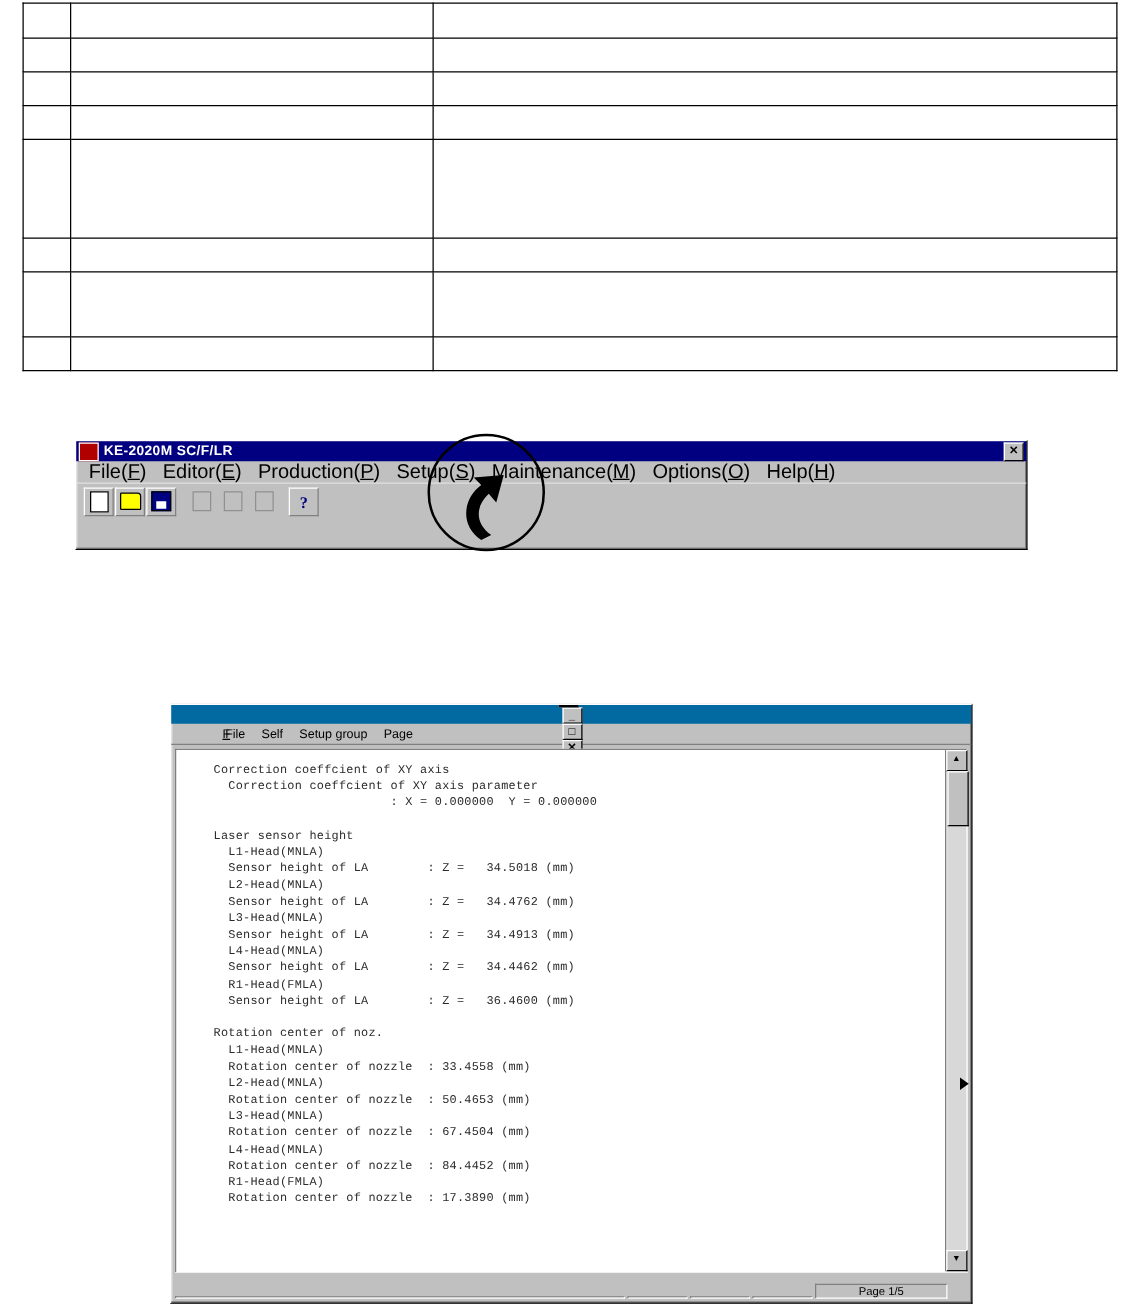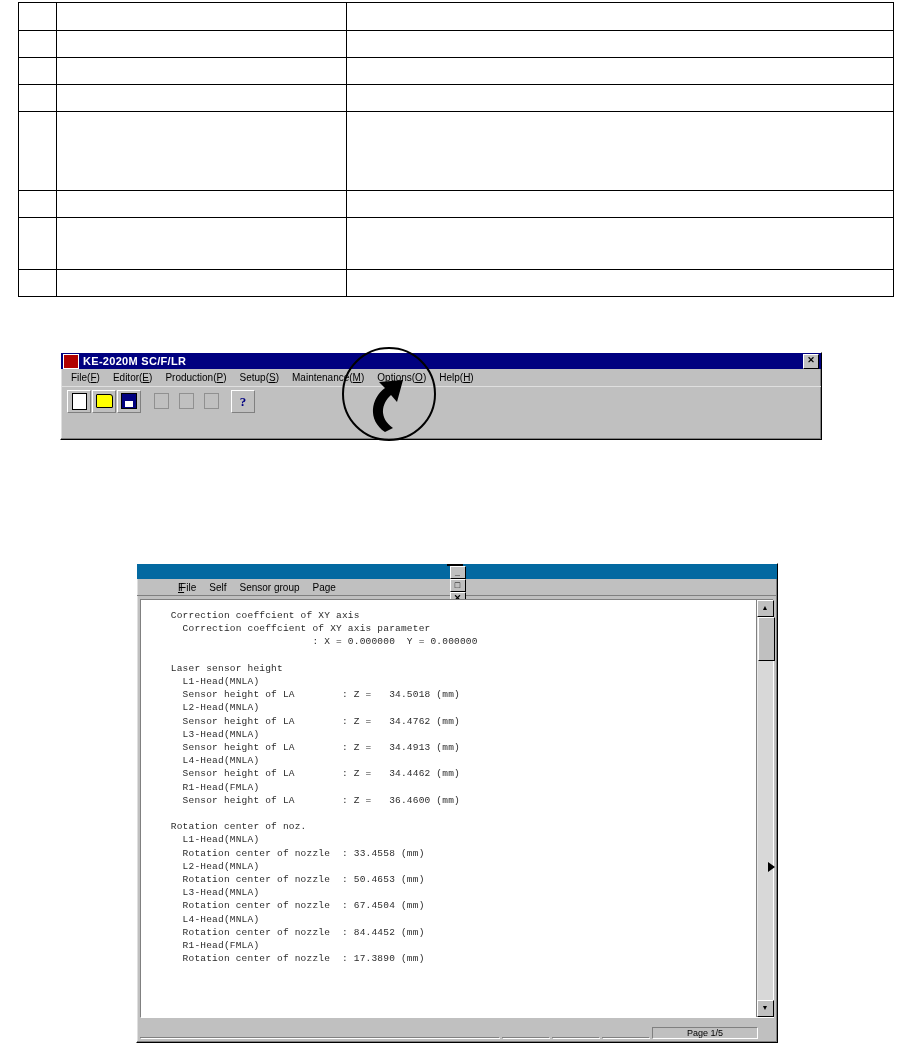--- a/index.html
+++ b/index.html
@@ -83,21 +83,21 @@
     line-height: 11px;
     text-align: center;
     color: #000000;
     font-weight: bold;
   }
   .menubar {
     display: flex;
     align-items: center;
     height: 18px;
     padding-left: 4px;
-    font-size: 10px;
+    font-size: 16px;
     border-bottom: 1px solid #808080;
   }
   .menubar .menu-item {
     padding: 1px 7px 1px 6px;
     white-space: nowrap;
   }
   .menubar .menu-item u { text-decoration: underline; }
 
   
   #app-window {
@@ -416,21 +416,21 @@
   <div class="titlebar">
     <span class="tb-icon"></span>
     <span class="tb-title">Self calibration</span>
     <span class="tb-btn">_</span>
     <span class="tb-btn">□</span>
     <span class="tb-btn">✕</span>
   </div>
   <div class="menubar">
     <div class="menu-item"><u>F</u><span style="margin-left:-4px">File</span></div>
     <div class="menu-item"><span>Self</span></div>
-    <div class="menu-item"><span>Sensor group</span></div>
+    <div class="menu-item"><span>Setup group</span></div>
     <div class="menu-item"><span>Page</span></div>
   </div>
   <div class="client-area">
     <div class="report-text">  Correction coeffcient of XY axis
     Correction coeffcient of XY axis parameter
                           : X = 0.000000  Y = 0.000000
 
   Laser sensor height
     L1-Head(MNLA)
     Sensor height of LA        : Z =   34.5018 (mm)

